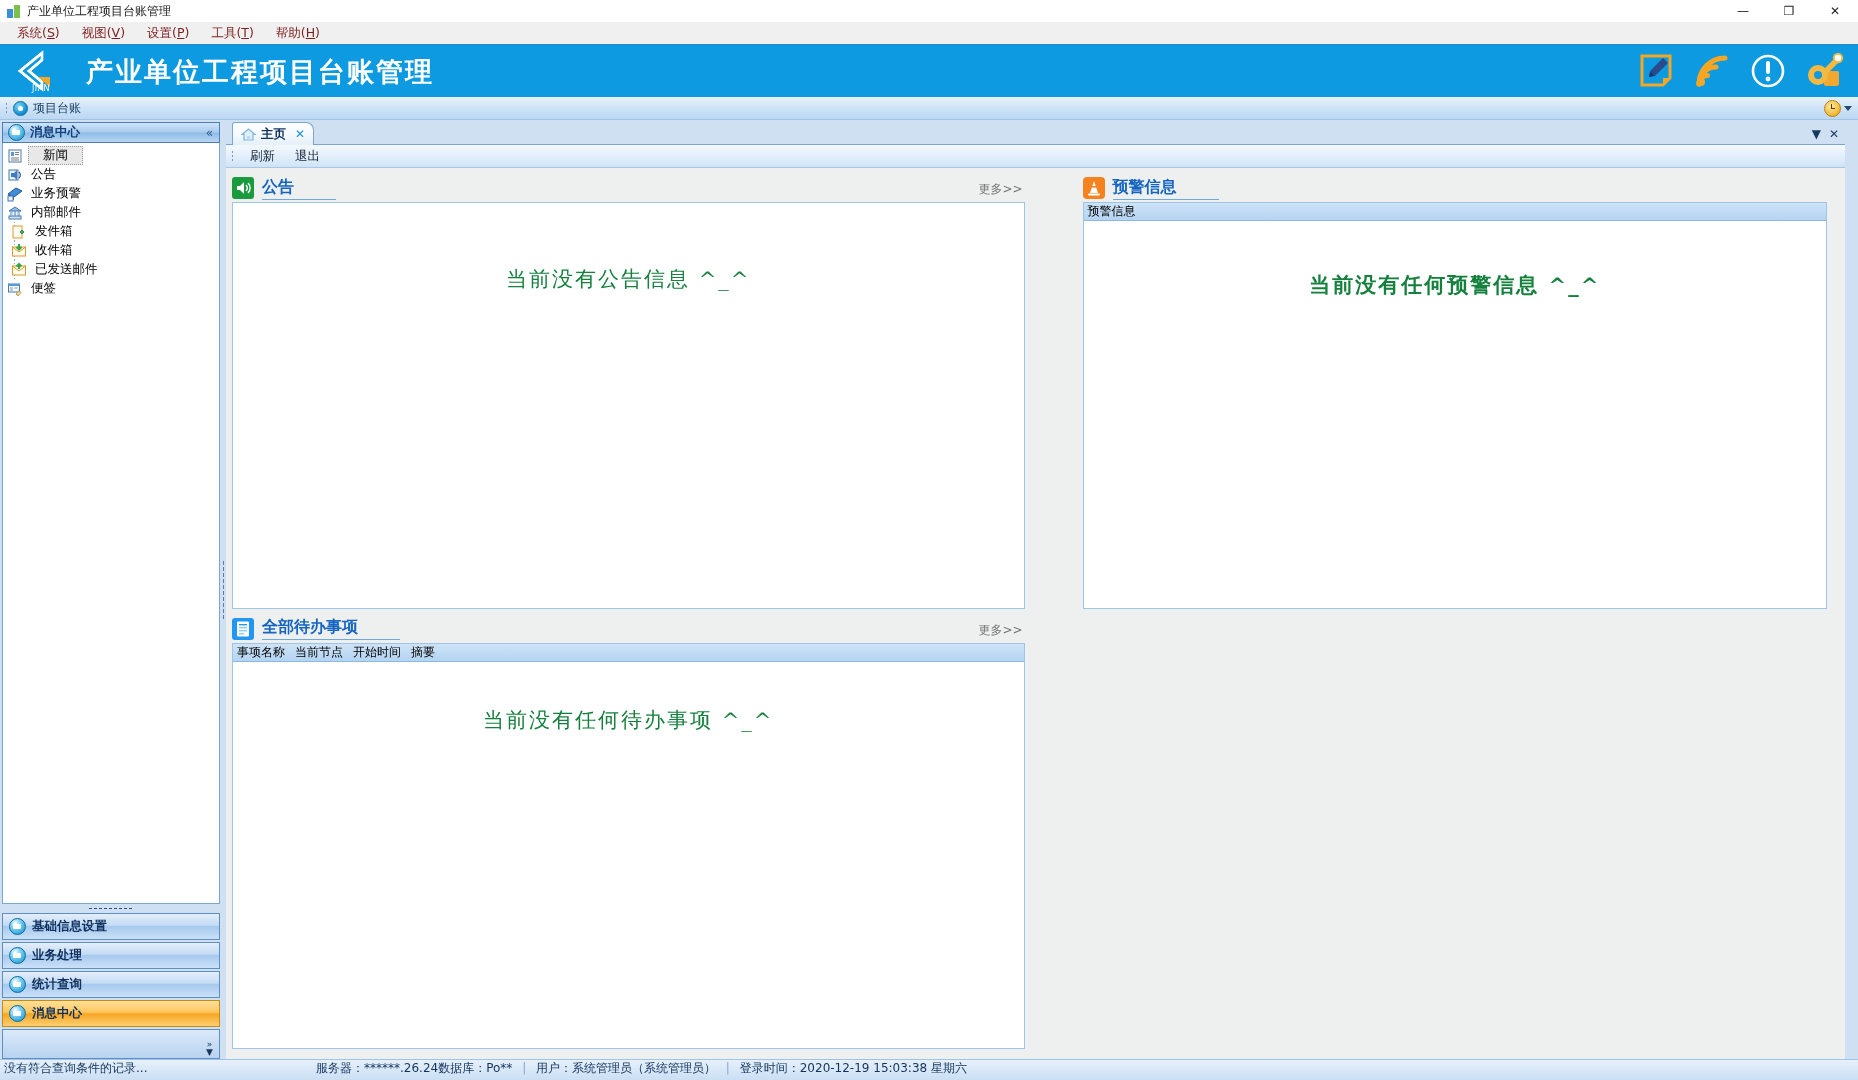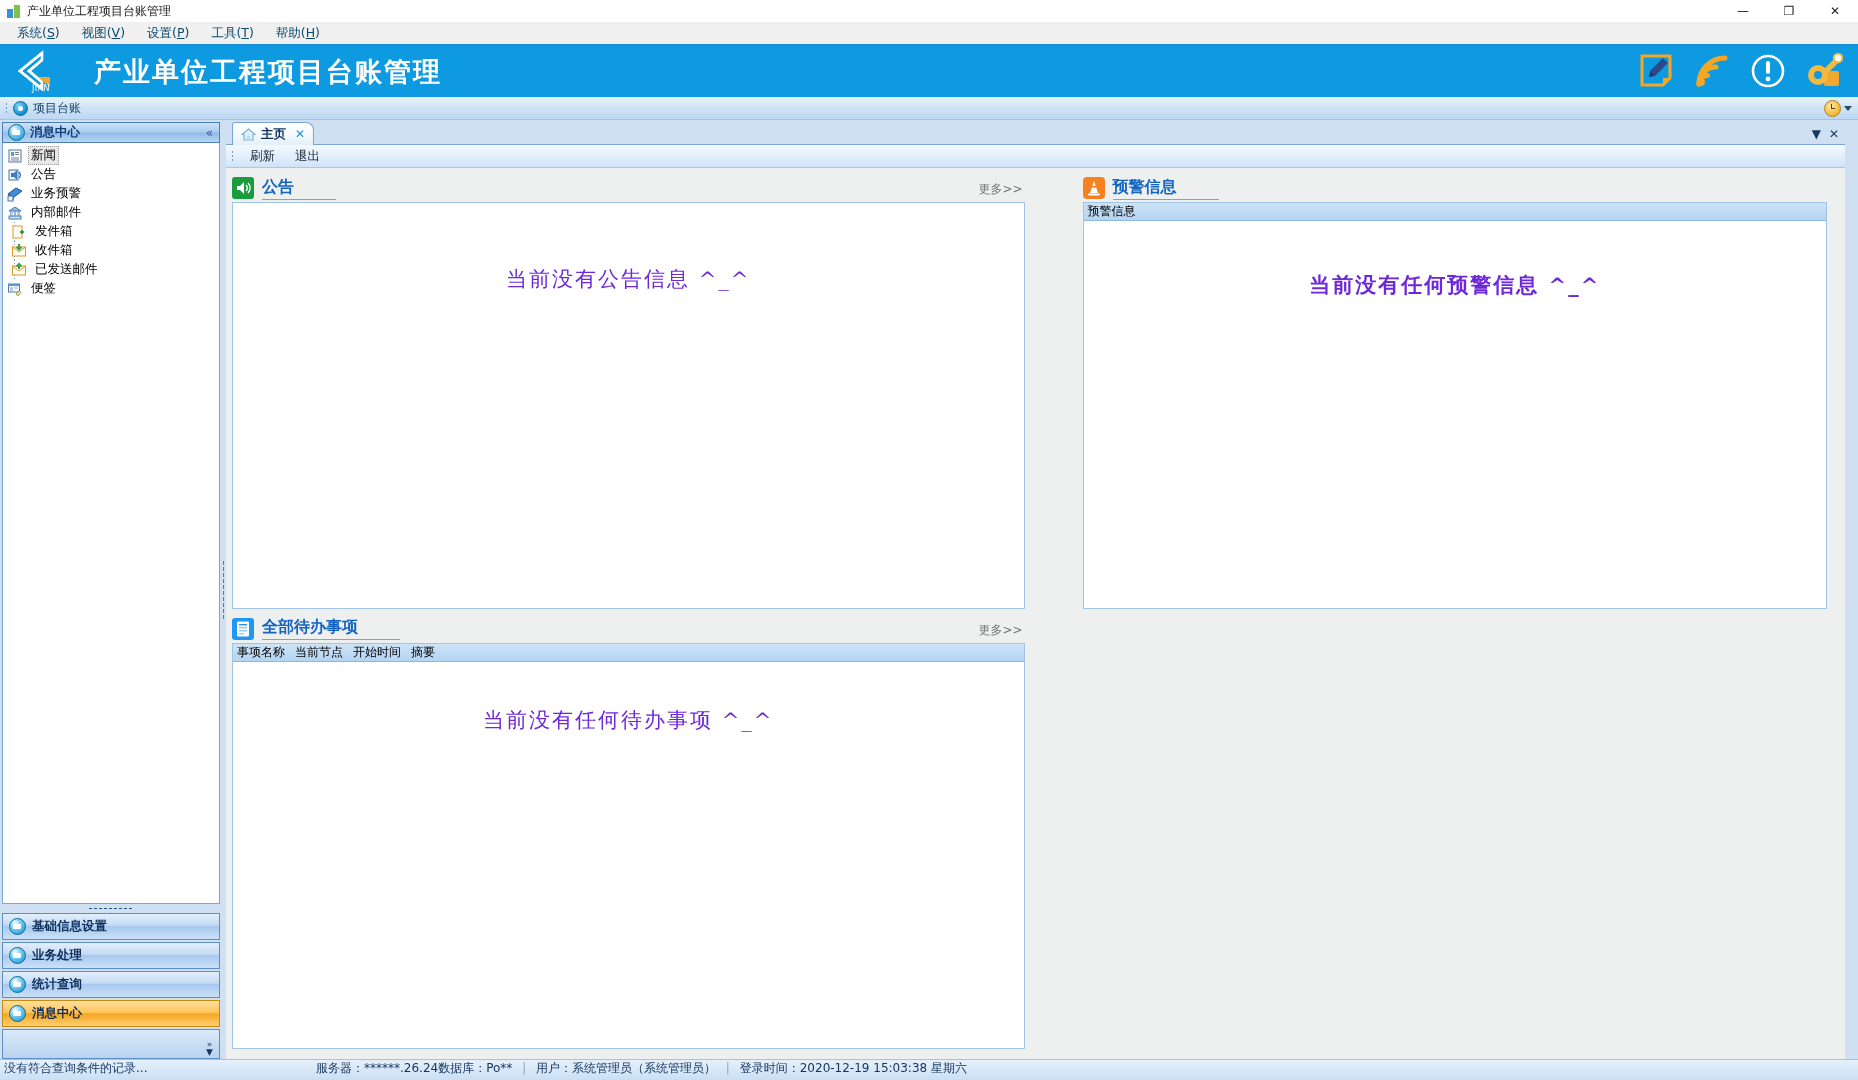--- a/index.html
+++ b/index.html
@@ -38,29 +38,29 @@
     font-size: 12px; color: #222; font-family: "DejaVu Sans", sans-serif;
   }
 
   
   .menubar {
     height: 21px; background: #f0f0f0; display: flex; align-items: center;
     flex: 0 0 21px; border-bottom: 2px solid #1a8fd8;
     padding-left: 6px;
   }
   .menu-item {
-    font-size: 12.5px; color: #0c4a6e; padding: 2px 11px; white-space: nowrap;
+    font-size: 12.5px; color: #7f1d1d; padding: 2px 11px; white-space: nowrap;
     font-family: "DejaVu Sans", sans-serif;
   }
   .menu-item u { text-decoration: underline; }
 
   
   .banner {
     height: 51px; background: #0d9ae0; flex: 0 0 51px;
-    display: flex; align-items: center; position: relative; gap: 8px;
+    display: flex; align-items: center; position: relative;
   }
   .logo { width: 56px; height: 44px; margin-left: 12px; position: relative; flex:0 0 auto; }
   .banner-title {
     color: #ffffff; font-size: 27px; font-weight: bold; letter-spacing: 2px;
     margin-left: 18px; font-family: "DejaVu Sans", sans-serif;
   }
   .banner-icons { position: absolute; right: 14px; top: 5px; display: flex; gap: 16px; align-items: center; }
   .bicon { width: 40px; height: 40px; display:block; }
 
   
@@ -110,21 +110,21 @@
   .panel-head .collapse { position: absolute; right: 6px; color:#2b5c96; font-size: 12px; }
 
   .tree {
     flex: 1 1 auto; background: #ffffff; border: 1px solid #7ba6d4; border-top: none;
     overflow: hidden; padding-top: 3px; box-sizing: border-box;
   }
   .tnode { display:flex; align-items:center; height: 19px; padding-left: 4px; font-size: 12.5px; color:#000; position:relative; }
   .tnode.child { padding-left: 8px; text-align: center; }
   .tnode .tico { width:16px; height:16px; margin-right:5px; flex:0 0 auto; position:relative; }
   .tnode .tlabel { white-space:nowrap; padding: 0 3px; }
-  .tnode.selected .tlabel { background:#e8e8e8; border:1px dotted #9a9a9a; padding: 0 2px; }
+  .tnode.selected .tlabel { background:#e8e8e8; border:1px dotted #9a9a9a; padding: 0 14px; }
   .dotline { position:absolute; left:11px; top:0; bottom:0; width:1px;
     background-image: linear-gradient(#8aa8c6 50%, transparent 50%); background-size: 1px 3px; }
   .dotelbow { position:absolute; left:11px; top:9px; width:8px; height:1px;
     background-image: linear-gradient(to right,#8aa8c6 50%, transparent 50%); background-size: 3px 1px; }
 
   .sb-splitdots { height:9px; flex:0 0 9px; background:#cfe0f2; display:flex;align-items:center;justify-content:center;}
   .sb-splitdots span { width:46px; height:3px;
     background-image: radial-gradient(#2a4f86 45%, transparent 46%); background-size:5px 3px; }
 
   .navbtns { flex: 0 0 auto; }
@@ -206,21 +206,21 @@
     flex: 1 1 auto; min-height:0; background:#ffffff; border:1px solid #9fc4e5;
     position: relative; overflow:hidden;
   }
   .grid-head {
     height: 17px; background: linear-gradient(to bottom,#cde3f7,#b4d4f2);
     border-bottom: 1px solid #8fb8de; display:flex; align-items:center; font-size:12px; color:#000;
   }
   .grid-head .gh { padding: 0 6px 0 4px; white-space:nowrap; }
   .empty-msg {
     position:absolute; left:0; right:0; top: 62px;
-    text-align:center; font-size:21px; color:#6d28d9; letter-spacing:2px;
+    text-align:center; font-size:21px; color:#15803d; letter-spacing:2px;
     font-family: "DejaVu Serif", serif;
   }
   .card.warn .empty-msg { top: 68px; font-weight: bold; }
 
   
   .statusbar {
     height: 20px; flex:0 0 20px;
     background: linear-gradient(to bottom,#e6f0fb,#cadff4);
     border-top:1px solid #9fc4e5; display:flex; position:relative;
     font-size: 12px; color:#13355c;

